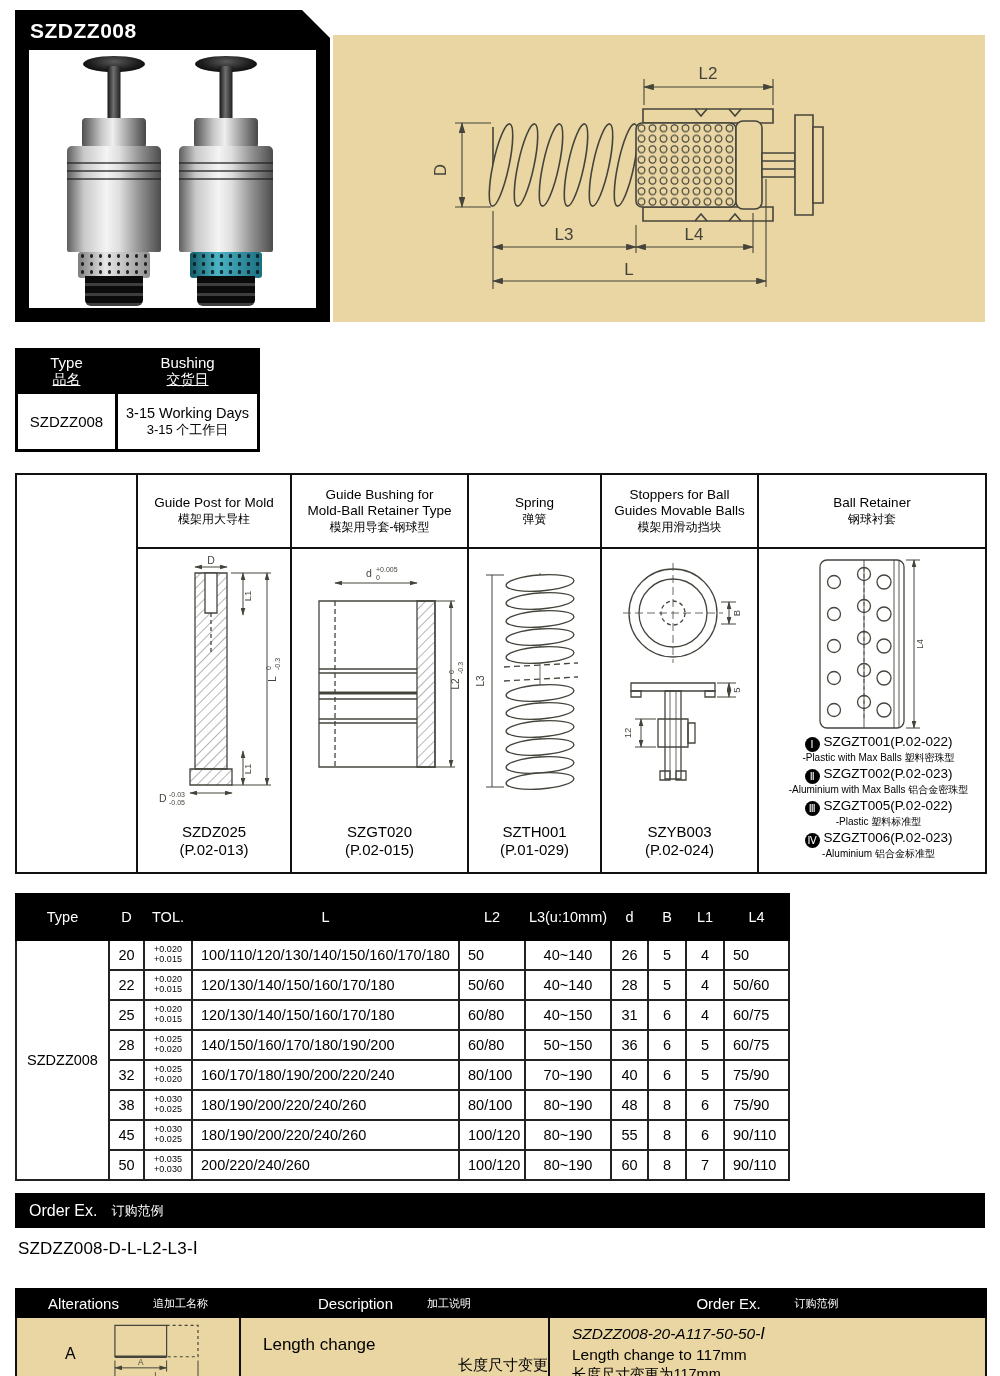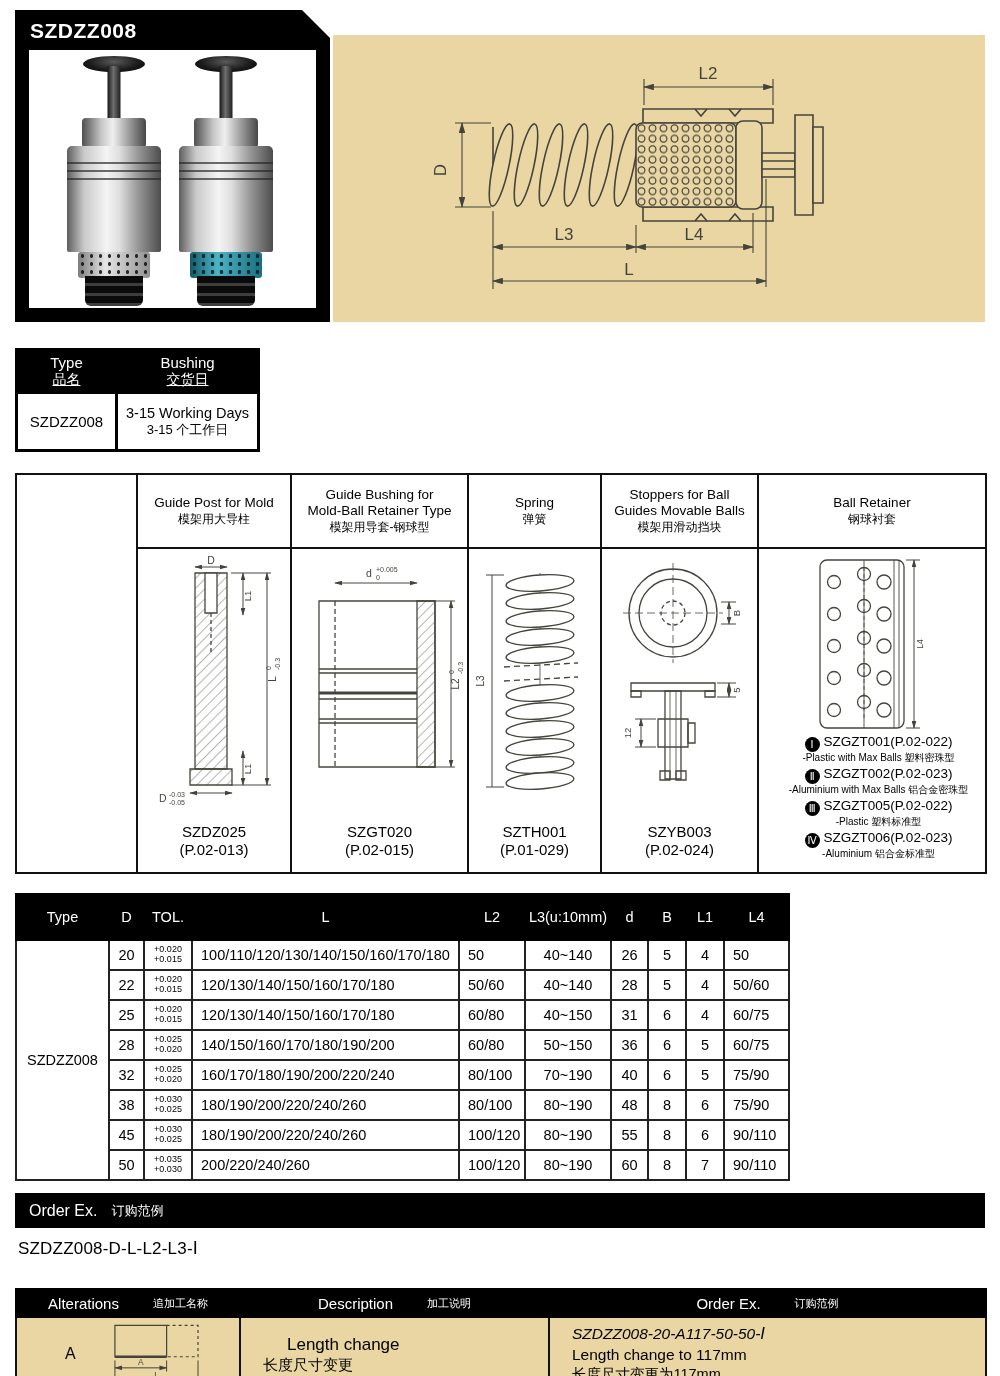--- a/index.html
+++ b/index.html
@@ -89,22 +89,22 @@
   
   .atable{position:absolute;left:15px;top:1288px;border-collapse:collapse;table-layout:fixed;width:970px;}
   .atable th{background:#000;color:#fff;font-weight:normal;height:24px;border:2px solid #000;}
   .atable td{border:2.5px solid #111;background:#e9d6a3;height:56px;padding:0;vertical-align:middle;}
   .ah{display:flex;align-items:center;justify-content:center;gap:34px;}
   .ah .en{font-size:15px;}
   .ah .zh{font-size:11px;text-align:right;}
   .acell1{display:flex;align-items:center;padding-left:48px;gap:26px;}
   .acode{font-size:16px;}
   .acell2{padding-left:22px;}
-  .adesc-en{font-size:17px;line-height:1.25;margin-left:24px;}
-  .adesc-zh{font-size:15px;line-height:1.3;}
+  .adesc-en{font-size:17px;line-height:1.25;}
+  .adesc-zh{font-size:15px;line-height:1.3;text-align:right;}
   .acell3{padding-left:22px;}
   .aord1{font-size:15.5px;line-height:1.3;font-style:italic;}
   .aord2{font-size:15.5px;line-height:1.3;}
   .aord3{font-size:14.5px;line-height:1.3;}
 </style>
 </head>
 <body>
 
 <div id="page">
 

